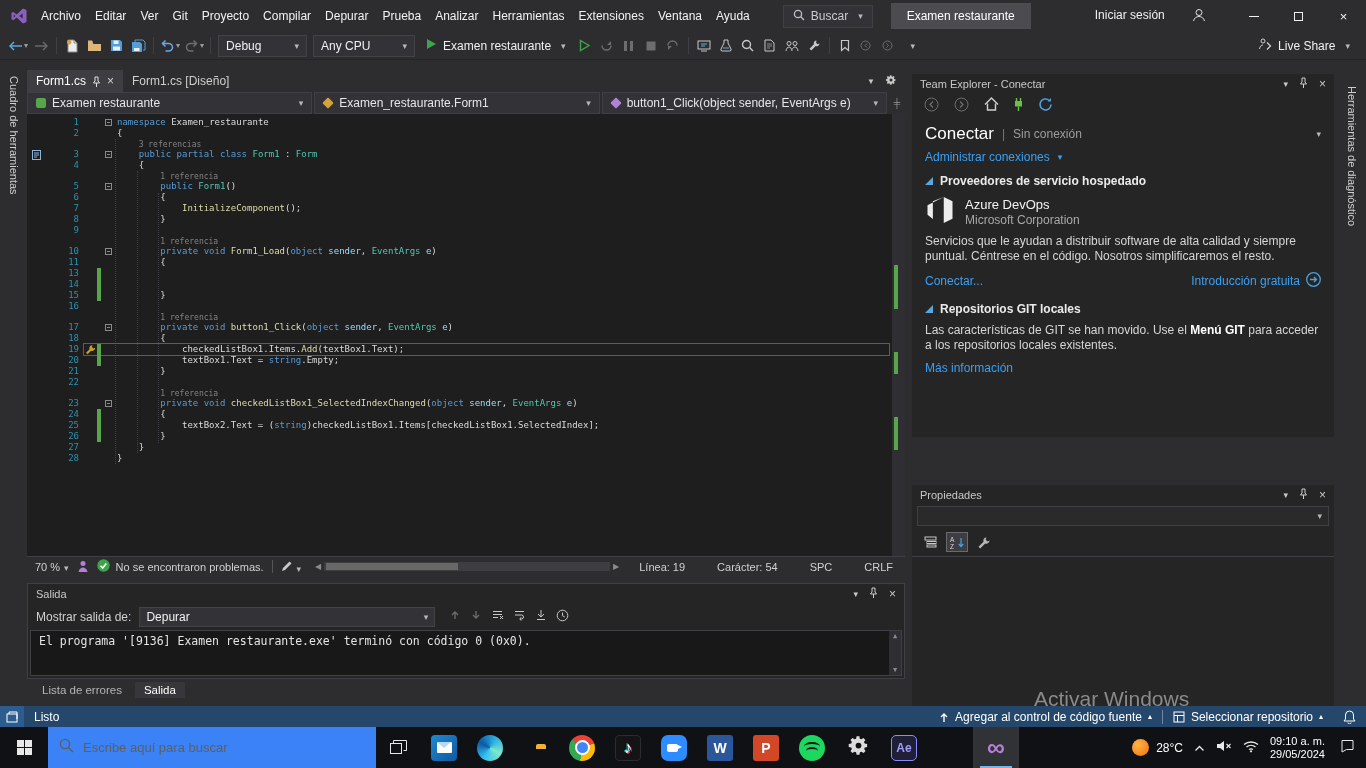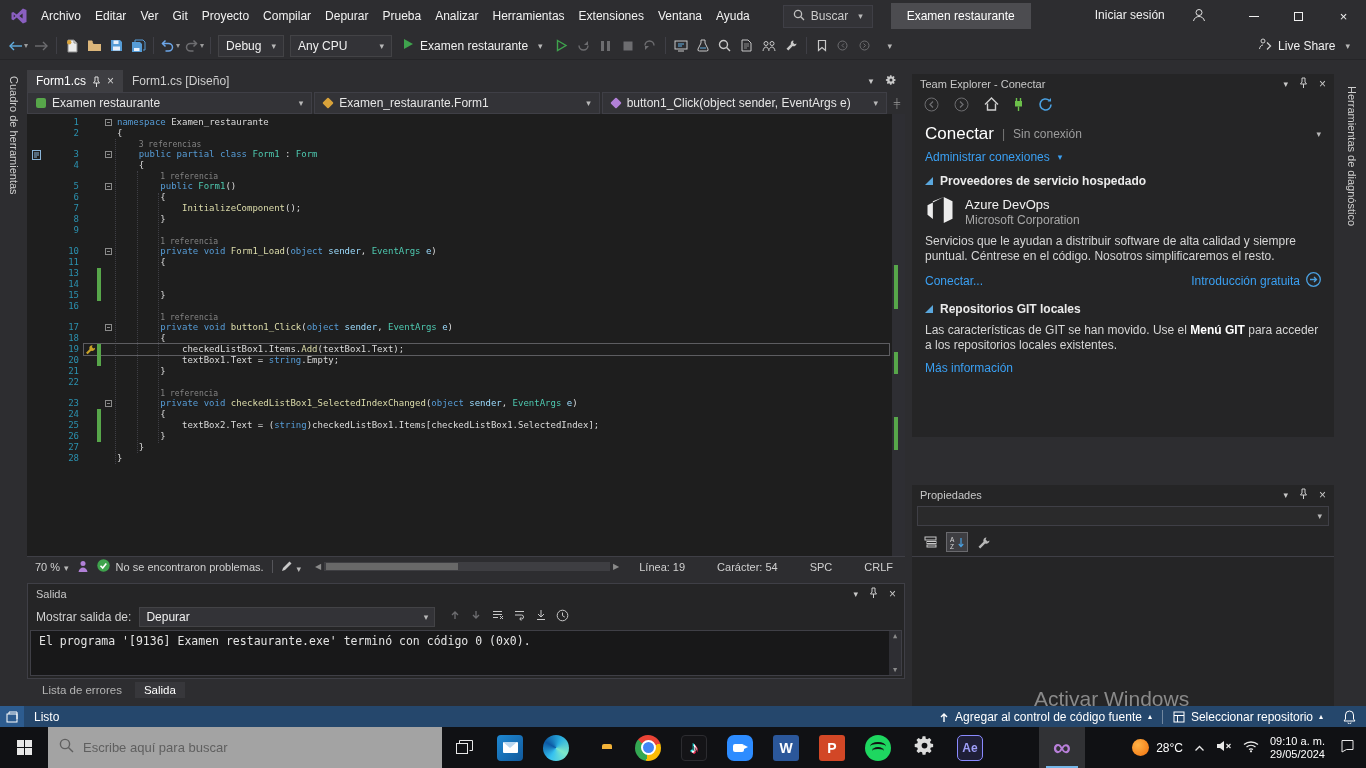--- a/index.html
+++ b/index.html
@@ -22,21 +22,21 @@
 .chev{color:#b8b8b8;font-size:9px;margin-left:4px;}
 .tchev{color:#9a9a9a;font-size:8px;margin-left:1px;}
 
 
 .toolbar{height:28px;display:flex;align-items:center;background:#2d2d30;padding:0 6px;border-bottom:1px solid #252528;}
 .tbgroup{display:flex;align-items:center;}
 .tbtn{height:24px;min-width:22px;display:flex;align-items:center;justify-content:center;padding:0 2px;}
 .sep{width:1px;height:17px;background:#3f3f46;margin:0 4px;flex:none;}
 .dd{display:flex;align-items:center;background:#333337;border:1px solid #434346;height:22px;padding:0 7px;font-size:12px;color:#f0f0f0;margin:0 3px;}
 .dd .chev{margin-left:auto;padding-left:8px;}
-.dd-config{width:66px;}
+.dd-config{width:89px;}
 .dd-platform{width:102px;}
 .start-btn{display:flex;align-items:center;gap:6px;height:24px;padding:0 8px;font-size:12px;color:#f0f0f0;white-space:nowrap;}
 .liveshare{margin-left:auto;display:flex;align-items:center;gap:6px;font-size:12px;color:#f0f0f0;padding-right:10px;white-space:nowrap;}
 
 
 .shell{position:absolute;top:60px;left:0;width:1366px;height:646px;background:#2d2d30;}
 .vtab{position:absolute;top:10px;bottom:0;}
 .vtext{writing-mode:vertical-rl;font-size:11px;color:#cfcfcf;white-space:nowrap;}
 .lstrip{left:0;width:27px;padding:6px 0 0 8px;}
 .rstrip{left:1338px;width:28px;padding:16px 0 0 8px;}
@@ -143,21 +143,21 @@
 .stico{width:24px;height:21px;background:#2d5c8f;display:flex;align-items:center;justify-content:center;flex:none;}
 .vst-item{display:flex;align-items:center;gap:6px;padding:0 10px;white-space:nowrap;}
 .vsep{width:1px;height:14px;background:rgba(255,255,255,.35);}
 .caret-up{font-size:8px;}
 
 
 .taskbar{position:absolute;top:727px;left:0;width:1366px;height:41px;background:#101114;display:flex;align-items:stretch;}
 .tstart{width:48px;display:flex;align-items:center;justify-content:center;}
 .winlogo{display:grid;grid-template-columns:7px 7px;grid-template-rows:7px 7px;gap:1px;}
 .winlogo i{background:#e8e8e8;}
-.tsearch{width:394px;background:#a3a3a3;display:flex;align-items:center;gap:9px;padding:12px 11px;}
+.tsearch{width:328px;background:#3b82f6;display:flex;align-items:center;gap:9px;padding:12px 11px;}
 .tsearch input{border:none;outline:none;background:transparent;font-size:13px;color:#333;flex:1;font-family:"Liberation Sans",sans-serif;}
 .tsearch input::placeholder{color:#5f5f5f;opacity:1;}
 .tview{width:45px;display:flex;align-items:center;justify-content:center;}
 .tapps{display:flex;}
 .tapp{width:46px;display:flex;align-items:center;justify-content:center;position:relative;}
 .tapp.active{background:rgba(255,255,255,.14);}
 .tapp.active::after{content:"";position:absolute;bottom:0;left:7px;right:7px;height:2px;background:#75b6e8;}
 .tray{margin-left:auto;display:flex;align-items:center;gap:11px;padding-right:7px;color:#fff;font-size:12px;}
 .ic-sun{width:17px;height:17px;border-radius:50%;background:radial-gradient(circle at 35% 35%,#ffb347,#f2700c);}
 .temp{display:flex;align-items:center;gap:7px;}

